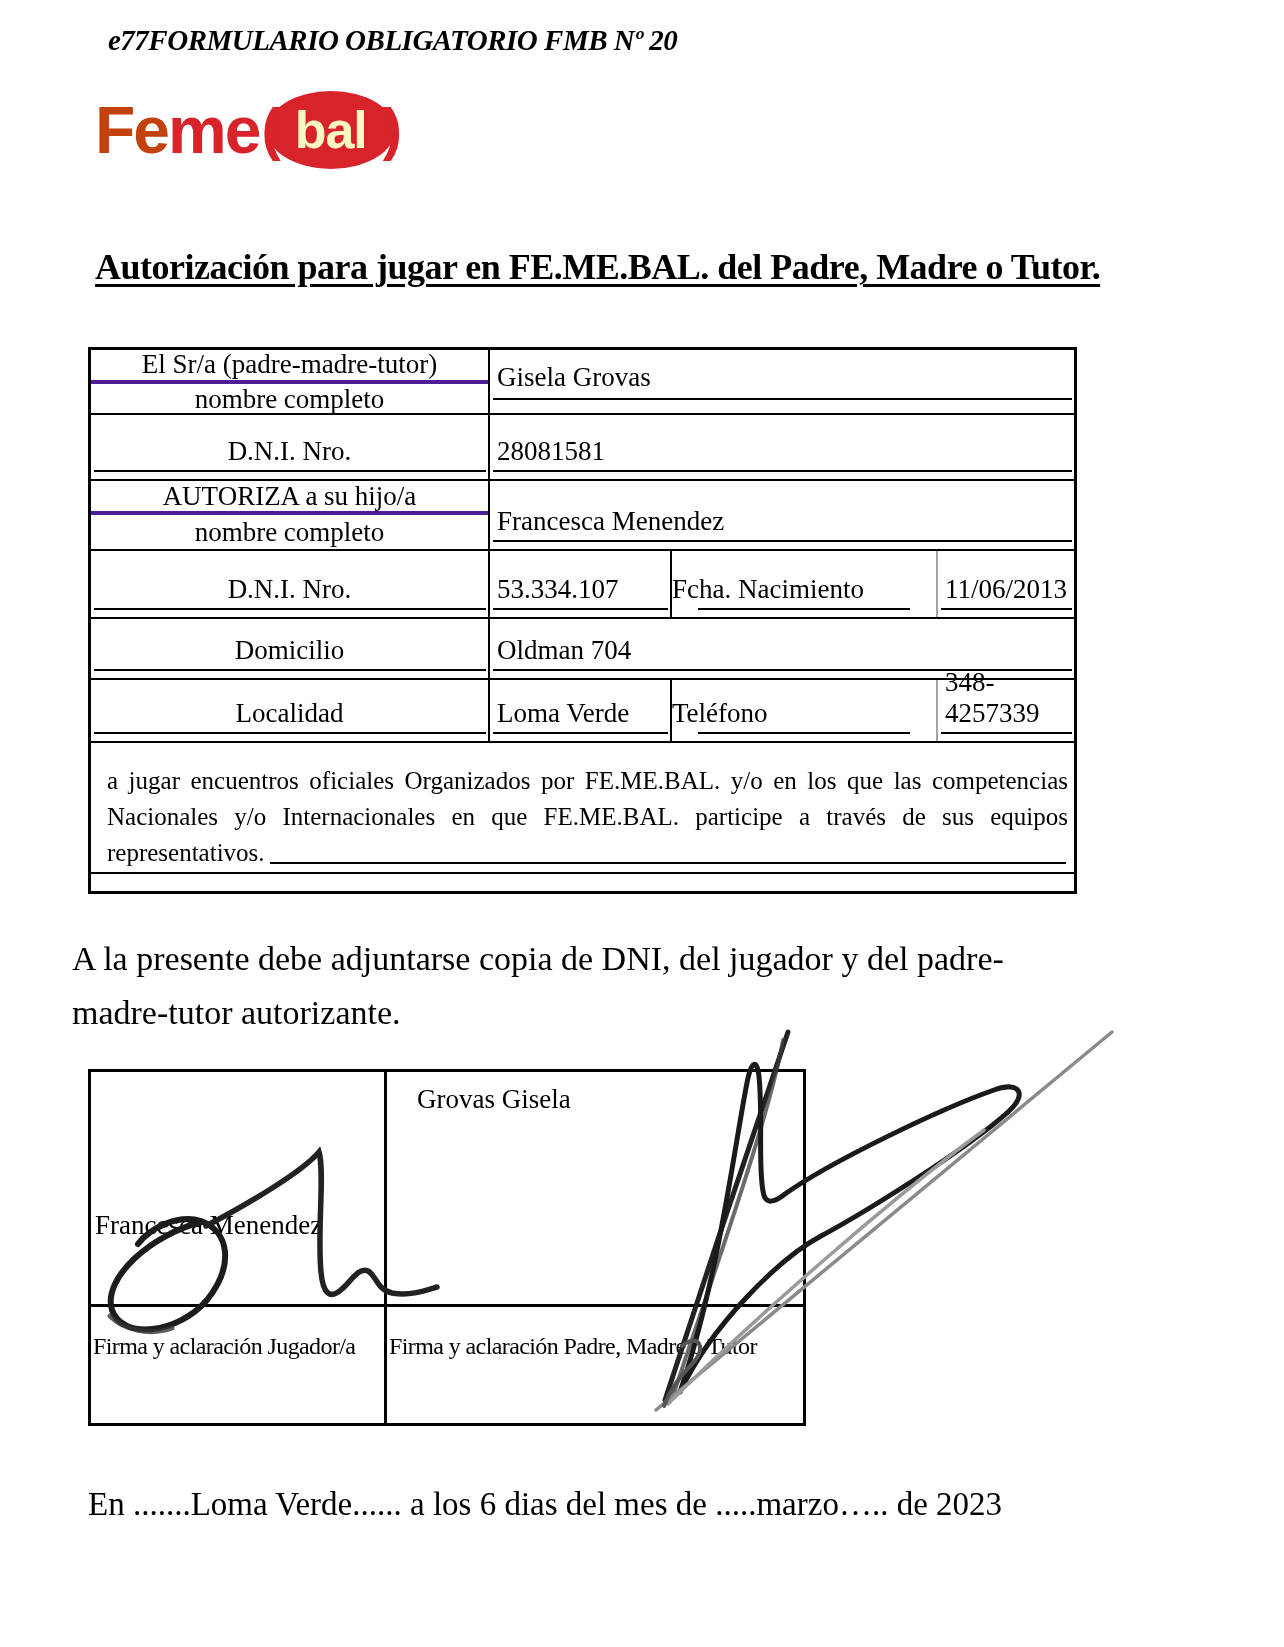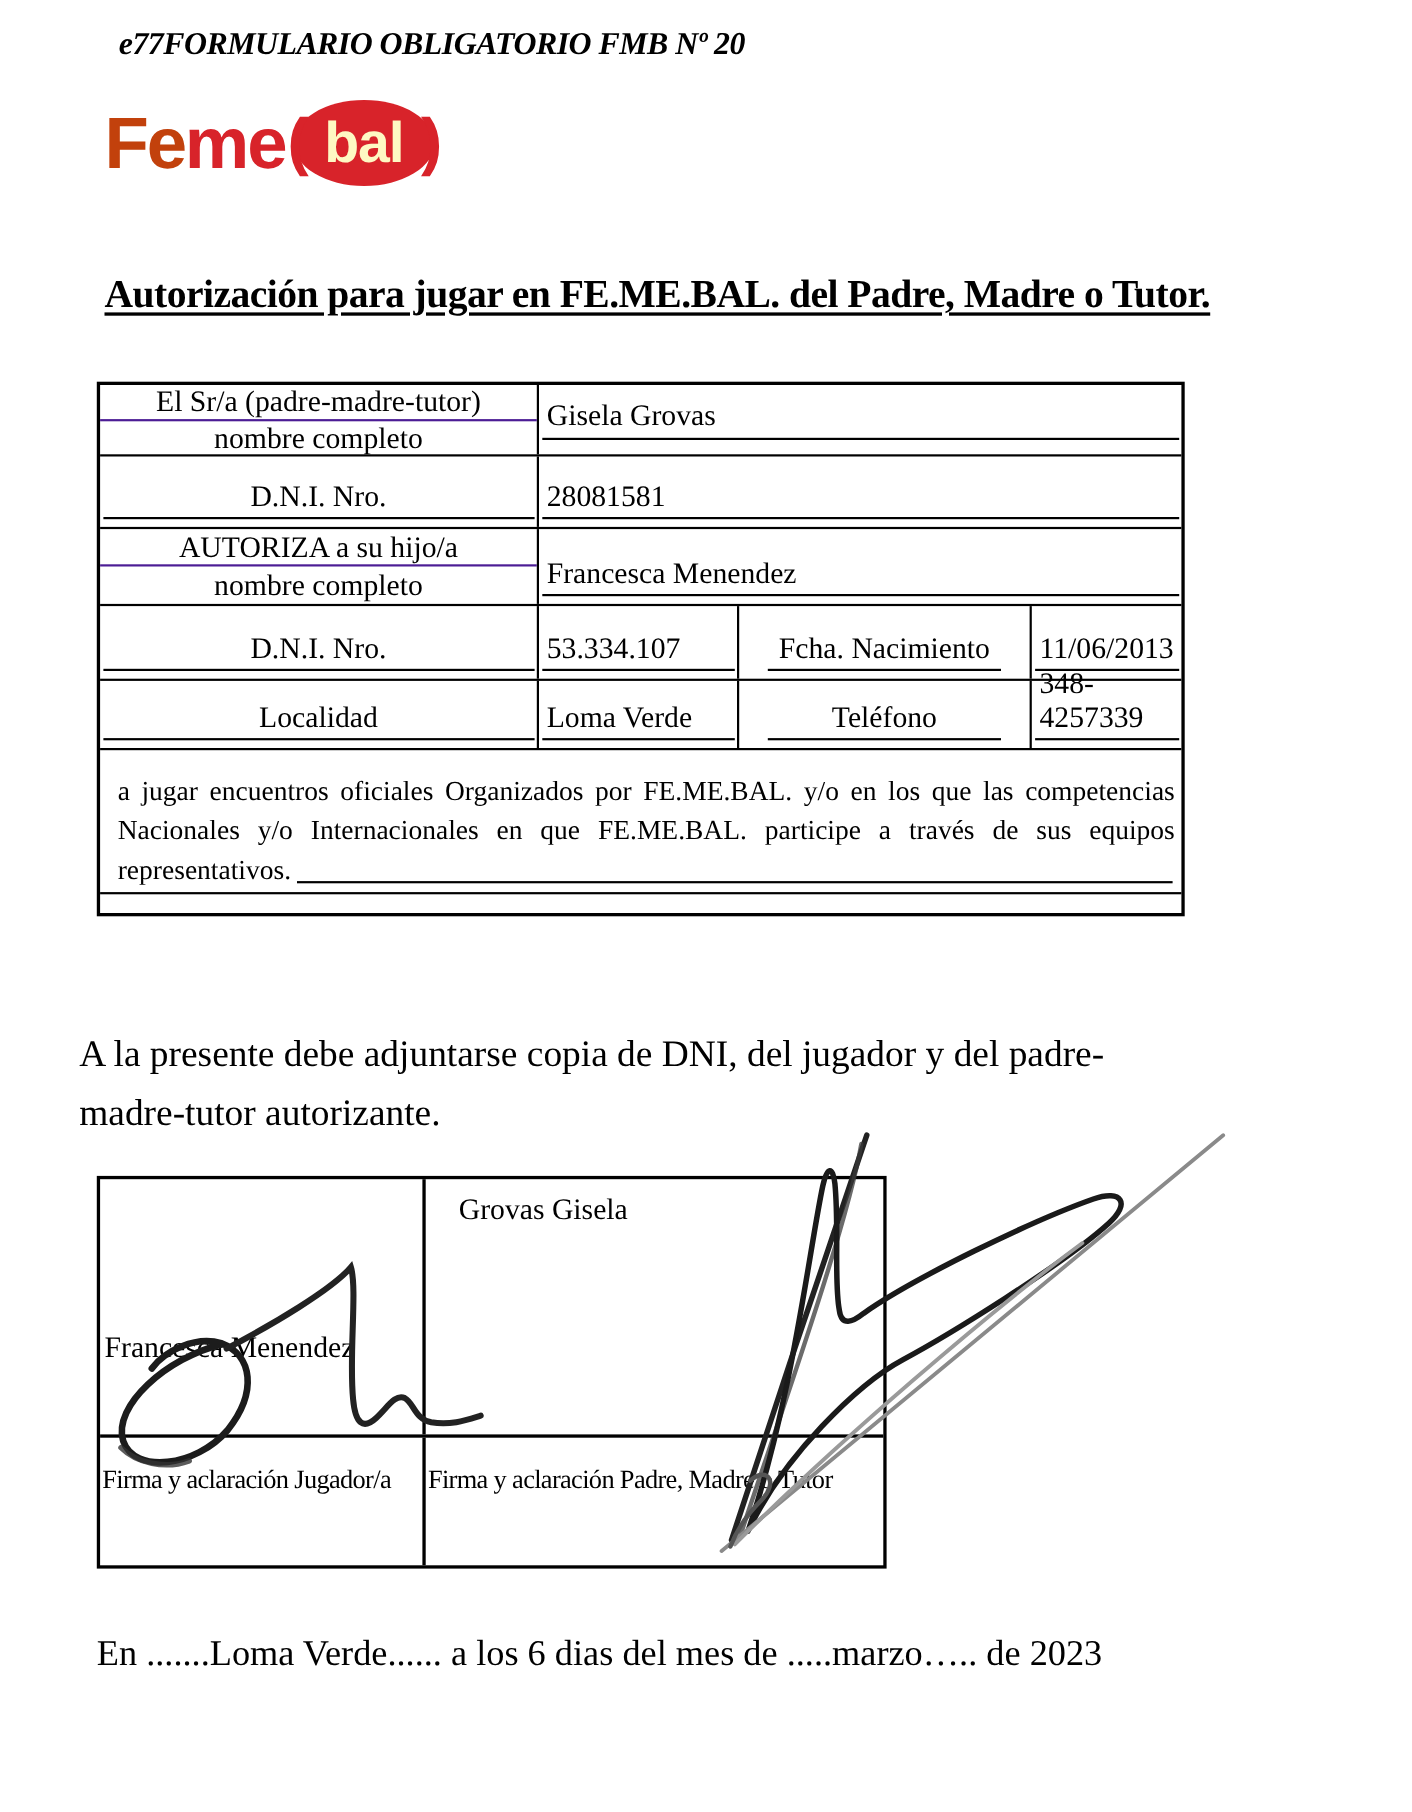--- a/index.html
+++ b/index.html
@@ -25,25 +25,25 @@
   
   .form-table{position:absolute;left:88px;top:347px;width:989px;border:3px solid #000;
               box-sizing:border-box;font-size:27px;}
   .row{display:flex;border-bottom:2px solid #000;box-sizing:border-box;}
   .row.last{border-bottom:none;}
   .c{position:relative;box-sizing:border-box;}
   .lab{width:399px;border-right:2px solid #000;display:flex;align-items:flex-end;
        justify-content:center;padding-bottom:12px;}
   .lab.stack{flex-direction:column;align-items:stretch;padding:0;}
   .sub1,.sub2{display:flex;align-items:center;justify-content:center;box-sizing:border-box;}
-  .sub1{border-bottom:2px solid #4c1d95;}
+  .sub1{border-bottom:4px solid #4c1d95;}
   .val{flex:1;display:flex;align-items:flex-end;padding:0 0 12px 7px;}
   .v1{flex:none;width:182px;border-right:2px solid #000;}
-  .l2{width:266px;border-right:2px solid #000000;display:flex;align-items:flex-end;
-      justify-content:center;padding-bottom:12px;}
+  .l2{width:266px;border-right:2px solid #a3a3a3;display:flex;align-items:flex-end;
+      padding-bottom:12px;}
   .ul{position:absolute;height:2px;background:#000;bottom:7px;left:8px;right:8px;}
   .ul.cellwide{left:3px;right:2px;}
   .ul.mid{left:26px;right:26px;}
   .ul.hi{bottom:13px;}
   .r1{height:65px;} .r1 .sub1{height:35px;} .r1 .sub2{flex:1;}
   .r2{height:66px;} .r3{height:70px;} .r3 .sub1{height:34px;} .r3 .sub2{flex:1;}
   .r4{height:68px;} .r5{height:61px;} .r6{height:63px;}
   .r7{height:131px;} .r8{height:17px;}
   .consent-cell{flex:1;padding:20px 6px 0 16px;font-size:25px;line-height:36px;}
   .jline{text-align:justify;text-align-last:justify;}
@@ -137,20 +137,30 @@
       <div class="c l2">
         <span>Fcha. Nacimiento</span>
         <div class="ul mid"></div>
       </div>
       <div class="c val">
         <span>11/06/2013</span>
         <div class="ul cellwide"></div>
       </div>
     </div>
 
+    <div class="row r5">
+      <div class="c lab">
+        <span>Domicilio</span>
+        <div class="ul cellwide"></div>
+      </div>
+      <div class="c val">
+        <span>Oldman 704</span>
+        <div class="ul cellwide"></div>
+      </div>
+    </div>
 
     <div class="row r6">
       <div class="c lab">
         <span>Localidad</span>
         <div class="ul cellwide"></div>
       </div>
       <div class="c val v1">
         <span>Loma Verde</span>
         <div class="ul cellwide"></div>
       </div>

